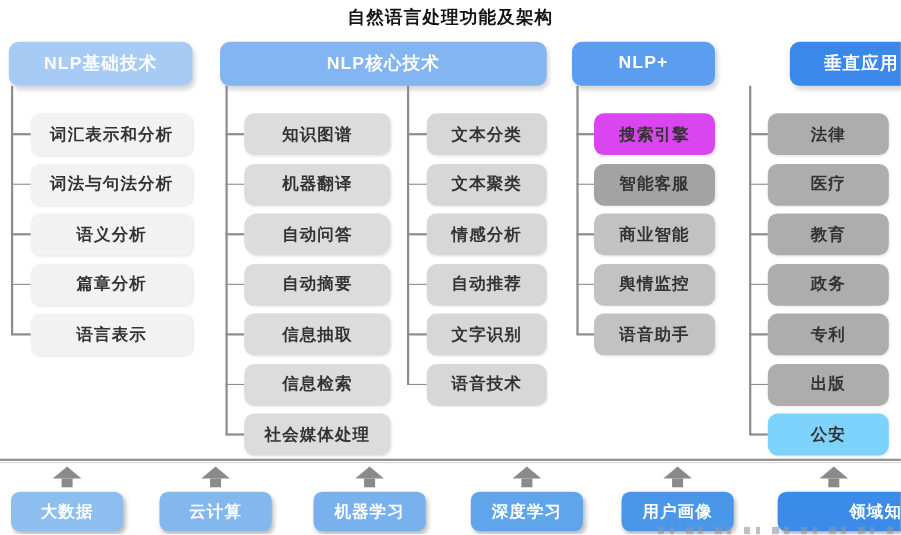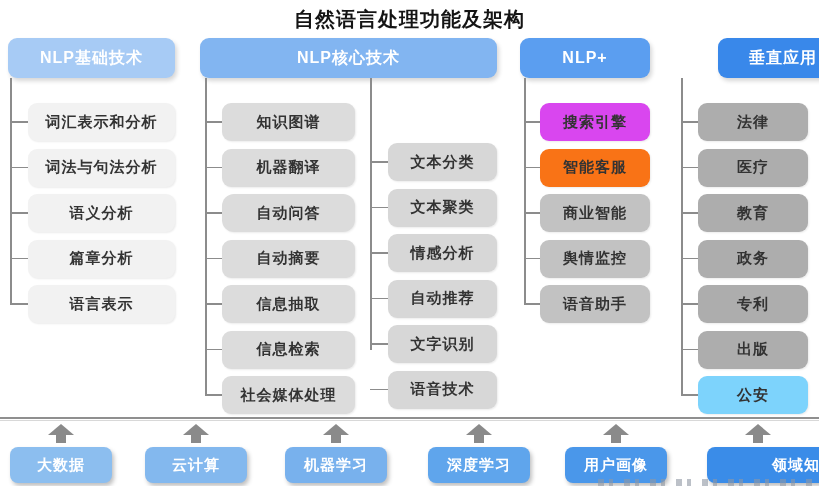--- a/index.html
+++ b/index.html
@@ -1,41 +1,41 @@
 <!DOCTYPE html>
 <html><head>
 <meta charset="utf-8">
 <style>
   html,body{margin:0;padding:0;background:#ffffff;}
   body{font-family:"Liberation Sans","DejaVu Sans",sans-serif;}
   #stage{position:relative;width:819px;height:486px;background:#ffffff;overflow:hidden;}
 
   .title{position:absolute;left:0;top:6px;width:819px;text-align:center;
-         font-size:20px;font-weight:700;color:#141414;letter-spacing:1px;}
+         font-size:16px;font-weight:700;color:#141414;letter-spacing:1px;}
 
   .hdr{position:absolute;top:38px;height:40px;border-radius:9px;
        display:flex;align-items:center;justify-content:center;
        color:#ffffff;font-size:16px;font-weight:600;letter-spacing:1px;
        box-shadow:2px 3px 4px rgba(0,0,0,.16);}
   .hdr1{left:8px;width:167px;}
   .hdr2{left:200px;width:297px;}
   .hdr3{left:520px;width:130px;}
   .hdr4{left:678px;width:130px;margin-left:40px;}
 
   .trunk{position:absolute;top:78px;width:1.5px;background:#8c8c8c;}
   .trunk1{left:10px;height:226px;}
   .trunk2l{left:205px;height:317px;}
   .trunk2r{left:370px;height:272px;}
   .trunk3{left:524px;height:226px;}
   .trunk4{left:681px;height:317px;}
 
   .col{position:absolute;top:103px;}
   .col1{left:10px;width:165px;}
   .col2l{left:205px;width:150px;}
-  .col2r{left:370px;width:127px;margin-top:40px;}
+  .col2r{left:370px;width:127px;}
   .col3{left:524px;width:126px;}
   .col4{left:681px;width:127px;}
 
   .row{display:flex;align-items:center;height:38px;margin-bottom:7.5px;}
   .stub{height:1.5px;background:#8c8c8c;}
   .col1 .stub{flex:0 0 18px;}
   .col2l .stub{flex:0 0 17px;}
   .col2r .stub{flex:0 0 18px;}
   .col3 .stub{flex:0 0 16px;}
   .col4 .stub{flex:0 0 17px;}
@@ -161,21 +161,21 @@
       </div>
   </div>
 
   <div class="col col3">
     <div class="row">
         <div class="stub"></div>
         <div class="node" style="background: #d946ef;">搜索引擎</div>
       </div>
     <div class="row">
         <div class="stub"></div>
-        <div class="node" style="background: #f97316;">智能客服</div>
+        <div class="node" style="background: #a3a3a3;">智能客服</div>
       </div>
     <div class="row">
         <div class="stub"></div>
         <div class="node" style="background: rgb(194, 194, 194);">商业智能</div>
       </div>
     <div class="row">
         <div class="stub"></div>
         <div class="node" style="background: rgb(194, 194, 194);">舆情监控</div>
       </div>
     <div class="row">

